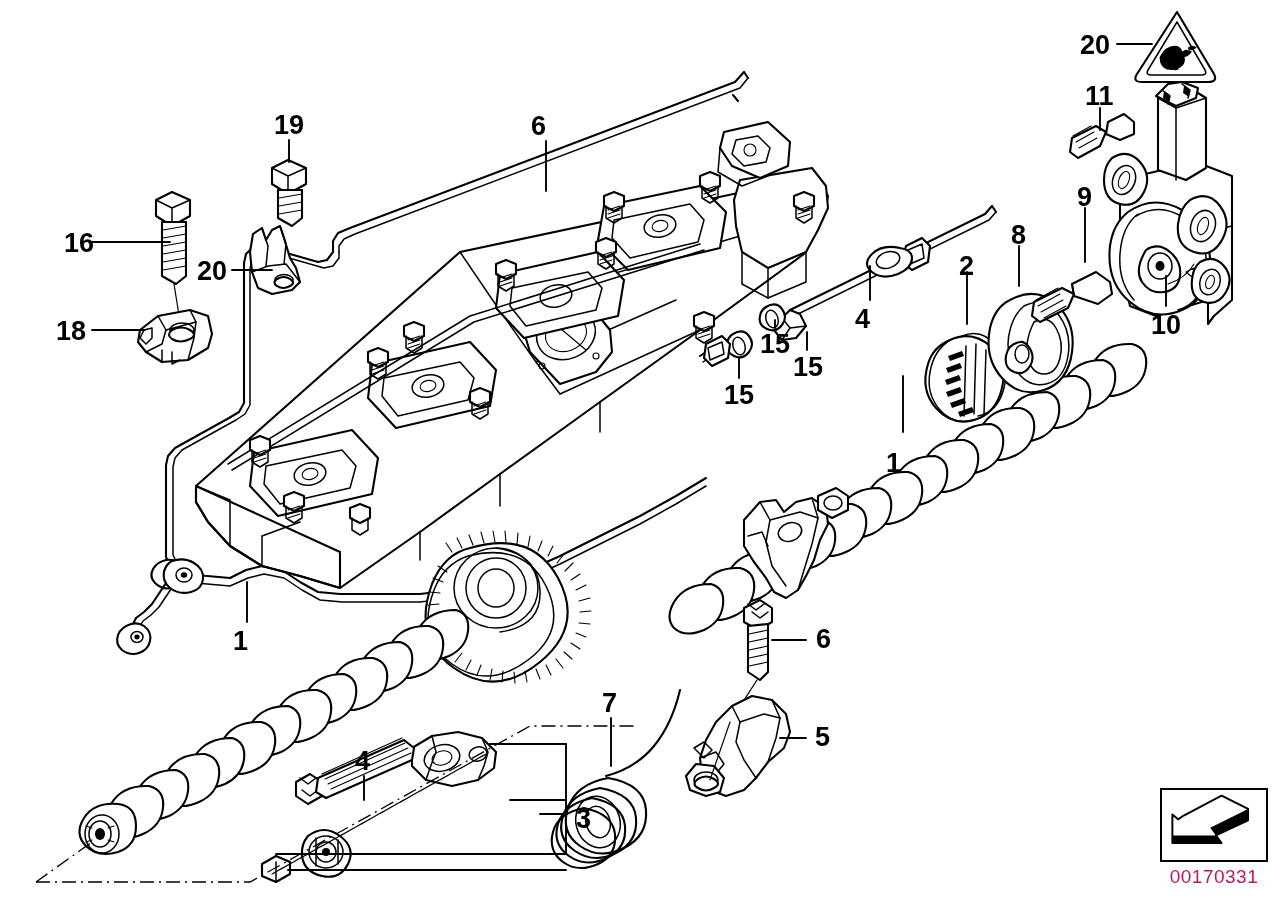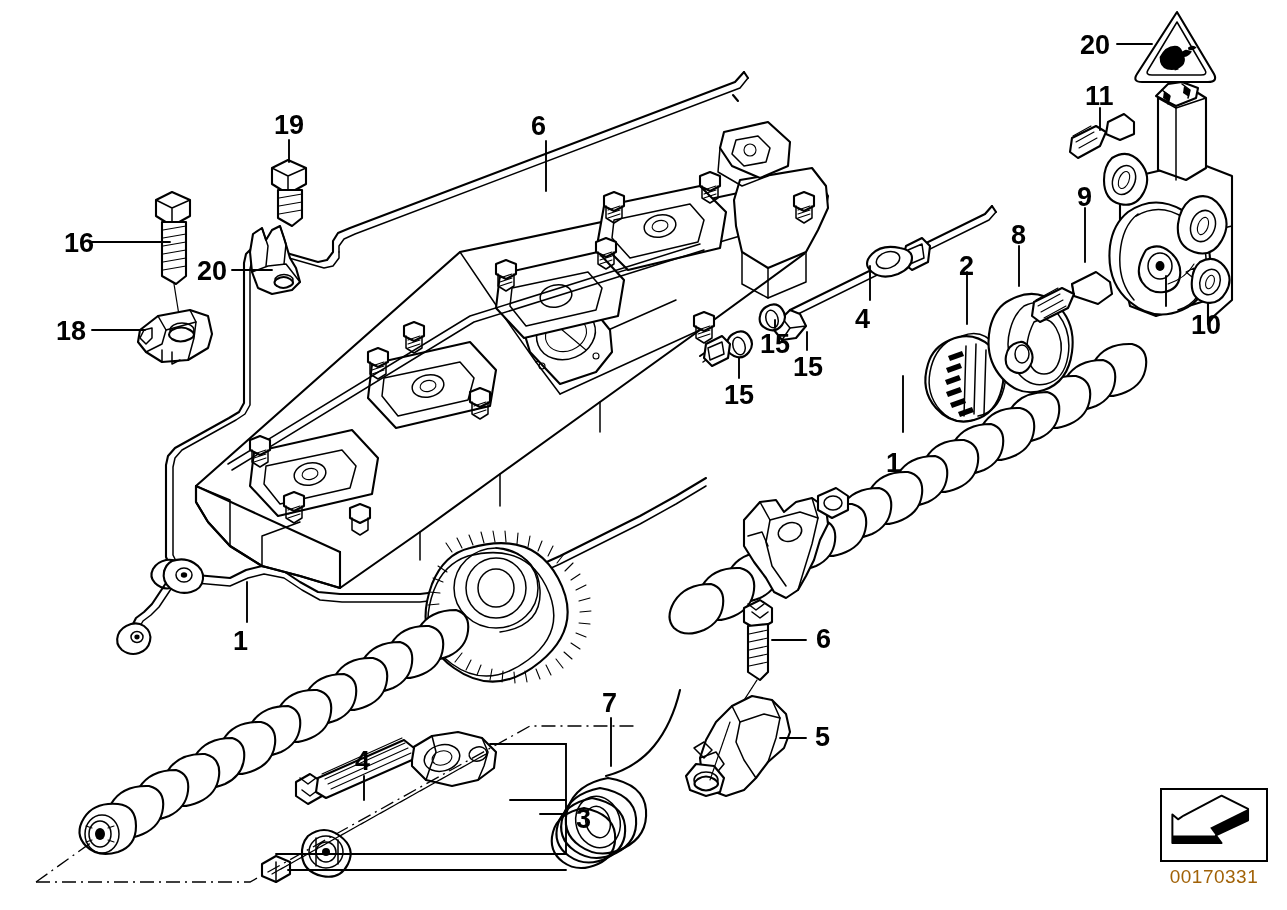--- a/index.html
+++ b/index.html
@@ -30,21 +30,21 @@
     box-sizing:border-box;
   }
   .idlabel{
     position:absolute;
     left:1158px;top:866px;
     width:112px;
     text-align:center;
     font-family:"Liberation Sans",sans-serif;
     font-size:19px;
     letter-spacing:.5px;
-    color:#a16207;
+    color:#be185d;
   }
 </style>
 </head>
 <body>
 
 <div id="sheet">
 
   <svg id="art" viewBox="0 0 1287 910" xmlns="http://www.w3.org/2000/svg">
     <defs>
       <style>
@@ -573,21 +573,21 @@
 
   <div class="callout" style="left:886px;top:450px;">1</div>
   <div class="callout" style="left:959px;top:253px;">2</div>
   <div class="callout" style="left:576px;top:806px;">3</div>
   <div class="callout" style="left:355px;top:748px;">4</div>
   <div class="callout" style="left:815px;top:724px;">5</div>
   <div class="callout" style="left:816px;top:626px;">6</div>
   <div class="callout" style="left:602px;top:690px;">7</div>
   <div class="callout" style="left:1011px;top:222px;">8</div>
   <div class="callout" style="left:1077px;top:184px;">9</div>
-  <div class="callout" style="left:1151px;top:312px;margin-left:40px;">10</div>
+  <div class="callout" style="left:1151px;top:312px;">10</div>
   <div class="callout" style="left:1085px;top:83px;">11</div>
   <div class="callout" style="left:531px;top:113px;">6</div>
   <div class="callout" style="left:233px;top:628px;">1</div>
   <div class="callout" style="left:855px;top:306px;">4</div>
   <div class="callout" style="left:724px;top:382px;">15</div>
   <div class="callout" style="left:760px;top:331px;">15</div>
   <div class="callout" style="left:793px;top:354px;">15</div>
   <div class="callout" style="left:56px;top:230px;margin-left:8px;">16</div>
   <div class="callout" style="left:56px;top:318px;">18</div>
   <div class="callout" style="left:197px;top:258px;">20</div>

